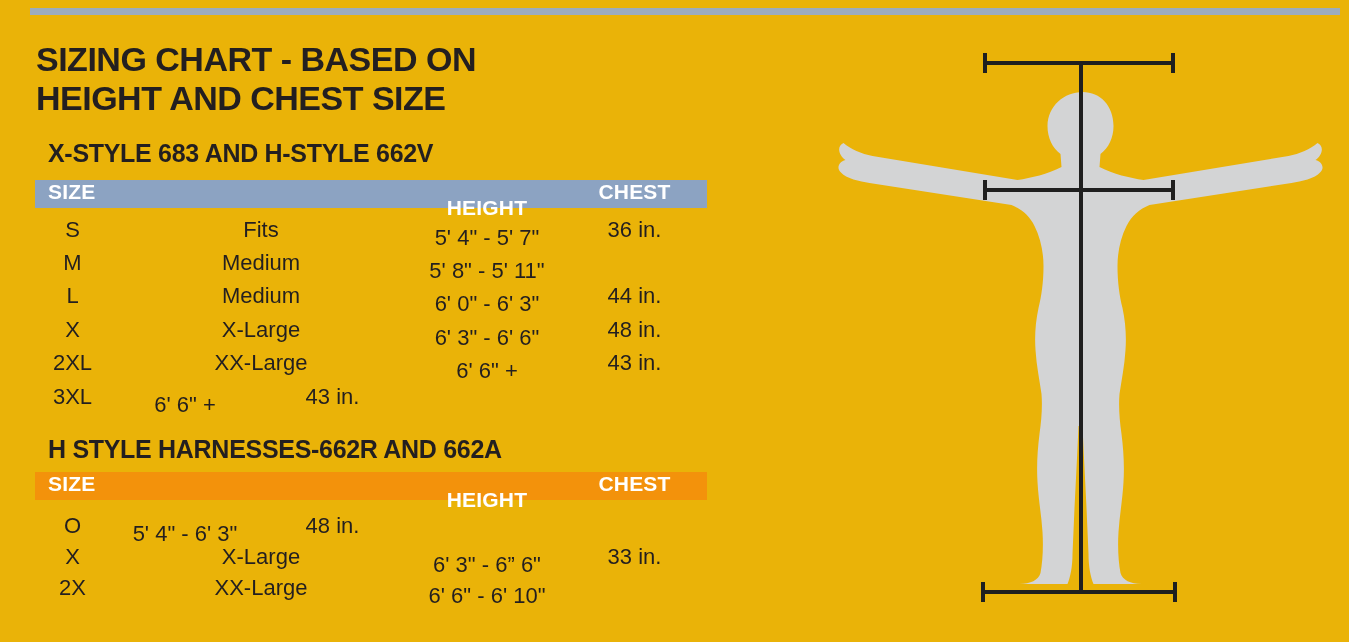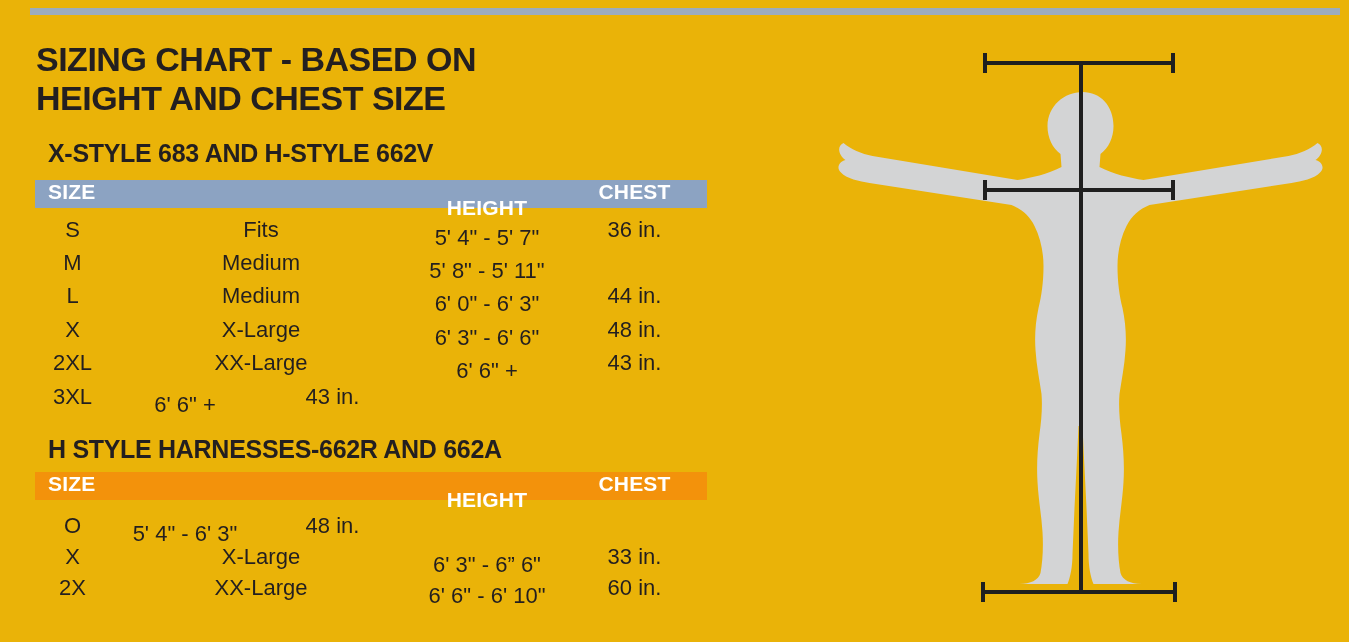--- a/index.html
+++ b/index.html
@@ -132,21 +132,20 @@
         <div class="trow">
           <div class="cell c0">X</div>
           <div class="cell c1">X-Large</div>
           <div class="cell c2">6' 3" - 6” 6"</div>
           <div class="cell c3">33 in.</div>
         </div>
         <div class="trow">
           <div class="cell c0">2X</div>
           <div class="cell c1">XX-Large</div>
           <div class="cell c2">6' 6" - 6' 10"</div>
-          <div class="cell c3">60 in.</div>
         </div>
       </div>
   </div>
 
   <svg class="silhouette" viewBox="0 0 500 500" aria-hidden="true">
     <path fill="#D3D4D5" d="
       M250 4
       C268 4 281 18 281 38
       C281 50 276 60 268 66
       L267 79

